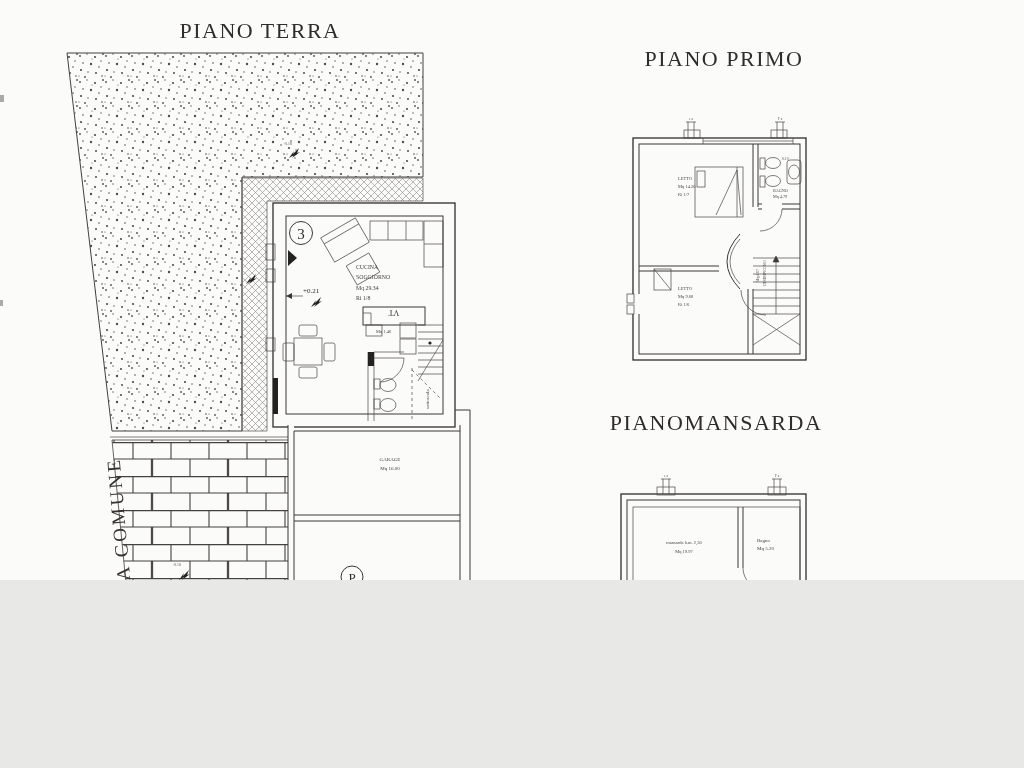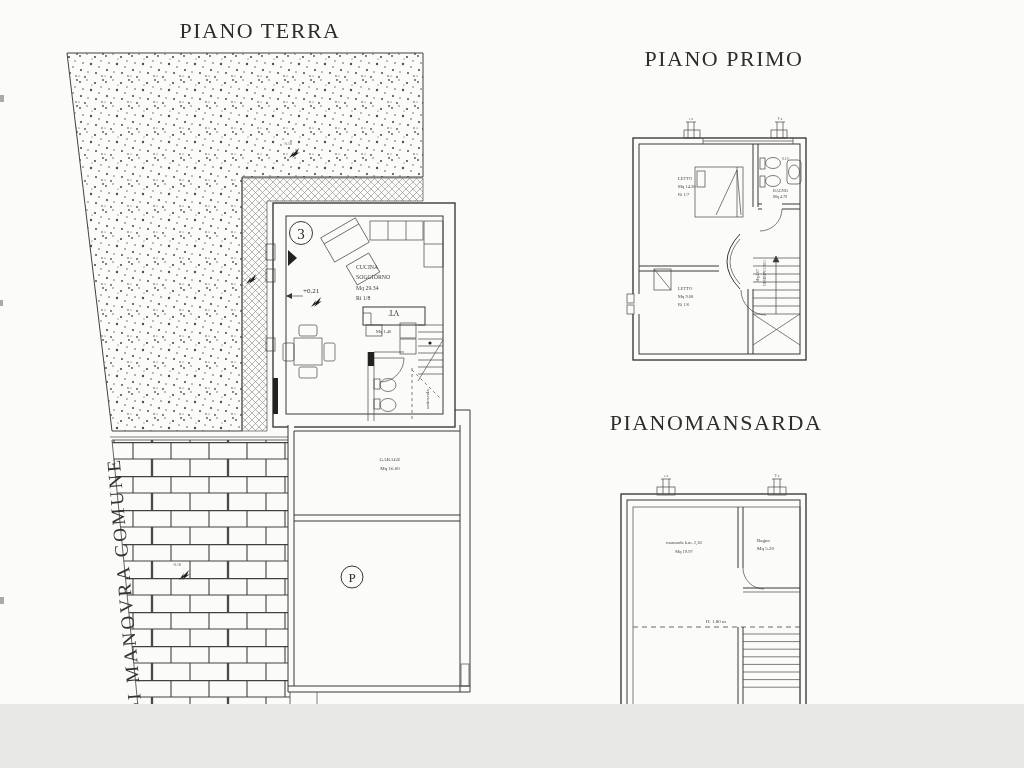--- a/index.html
+++ b/index.html
@@ -1,16 +1,16 @@
 <!DOCTYPE html>
 <html><head>
 <meta charset="utf-8">
 <style>
   html,body{margin:0;padding:0;background:#e8e8e6;}
-  #page{position:relative;width:1024px;height:704px;background:#fbfbf9;overflow:hidden;
+  #page{position:relative;width:1024px;height:580px;background:#fbfbf9;overflow:hidden;
         font-family:"Liberation Serif","DejaVu Serif",serif;}
   svg{position:absolute;left:0;top:0;}
   svg text{font-family:"Liberation Serif","DejaVu Serif",serif;fill:#2f2d2a;}
   .title{font-size:22px;letter-spacing:1.5px;}
   .t19m{font-size:19px;letter-spacing:3px;fill:#35322f;}
   .t15{font-size:15px;}
   .t13{font-size:13px;}
   .t8{font-size:8px;}
   .t7{font-size:7px;}
   .t58{font-size:5.8px;fill:#45423e;}

